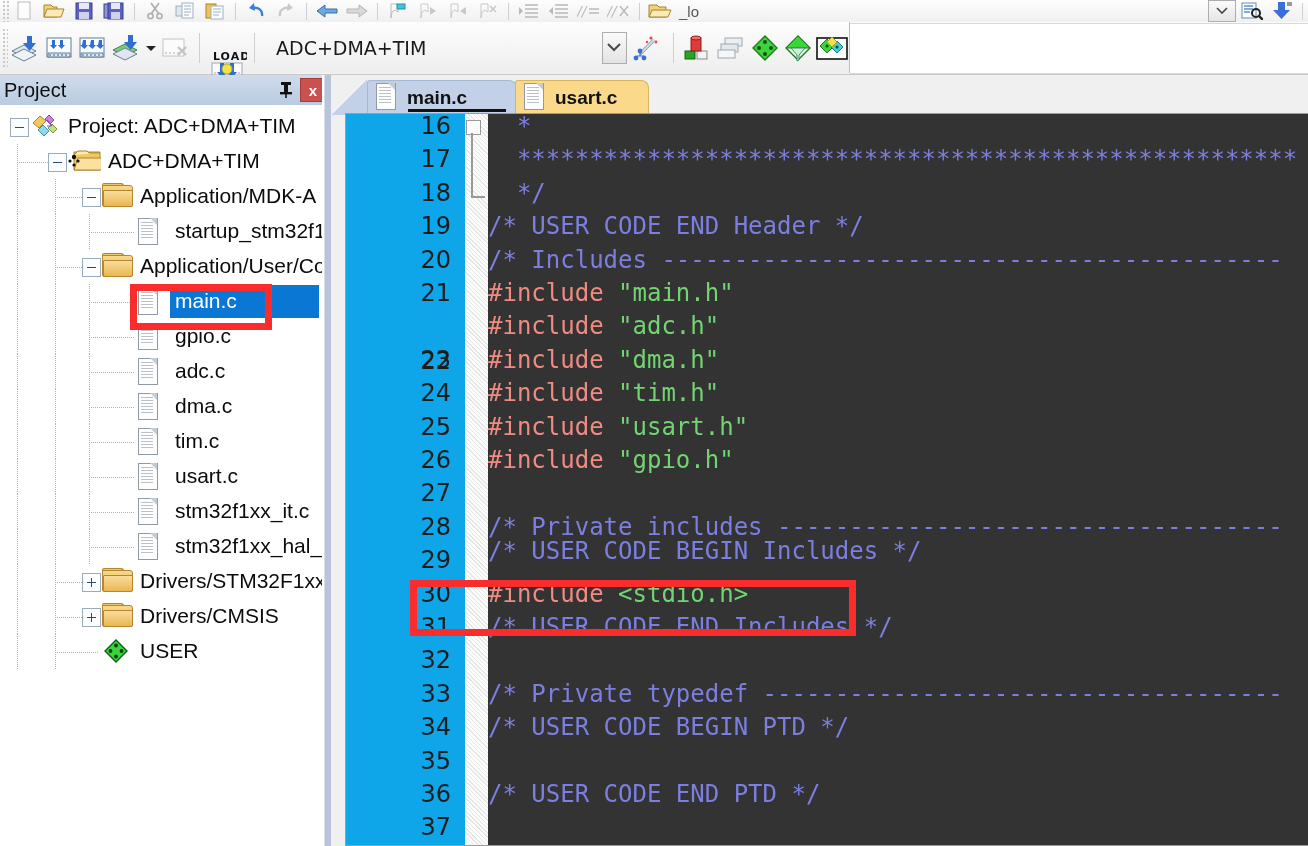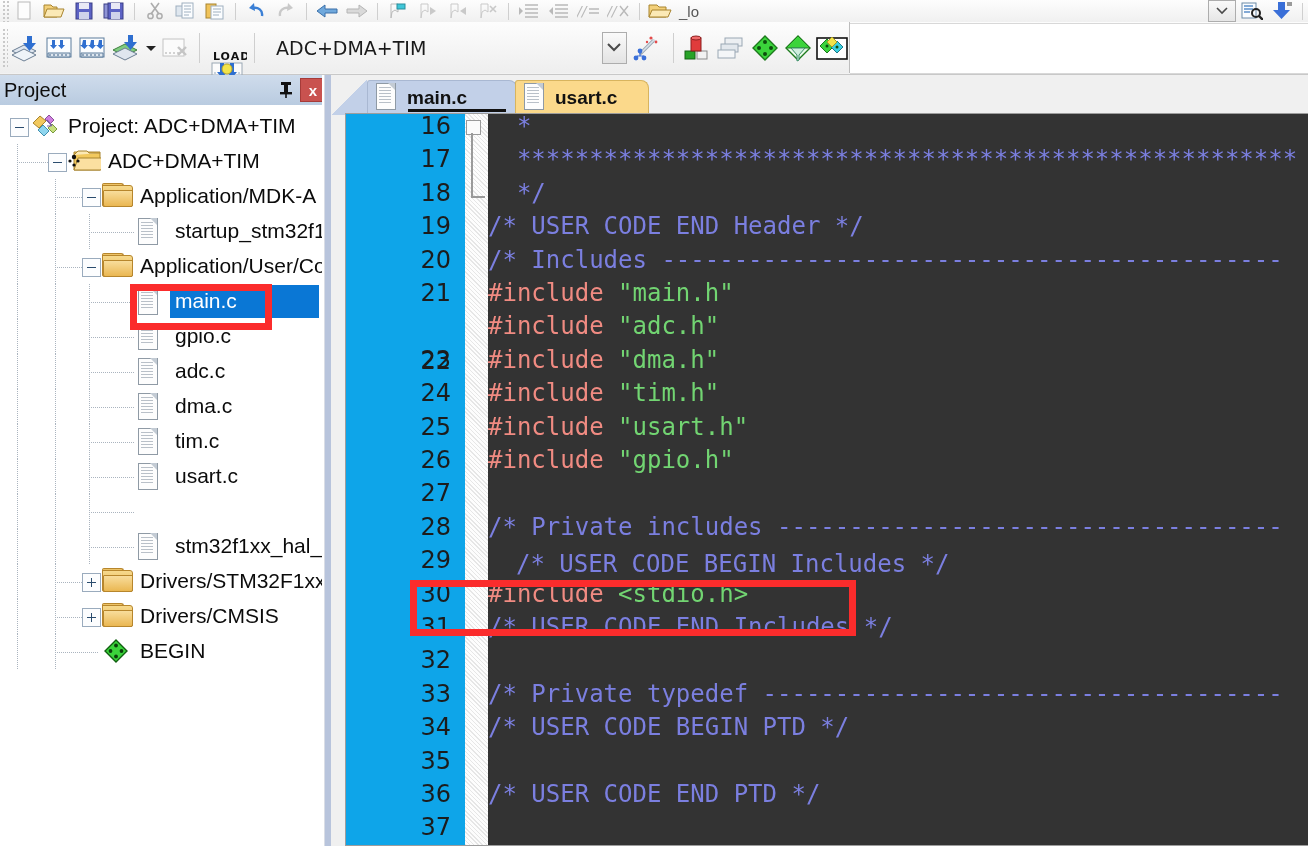--- a/index.html
+++ b/index.html
@@ -594,20 +594,24 @@
         <div class="vline" style="left: 89px; top: 352px; height: 35px;"></div>
         <div class="hline" style="left: 89px; top: 369.5px; width: 45px;"></div>
         <div class="tnode" style="position: absolute; left: 0px; top: 352px; width: 322px;">
           <span style="position:absolute;left:138px;top:4px;"><span class="ficon"><span class="pg"></span><span class="lines"></span><span class="fold"></span></span></span>
           <span class="tlabel" style="position:absolute;left:175px;top:6px;">usart.c</span>
         </div>
         <div class="vline" style="left: 17px; top: 387px; height: 35px;"></div>
         <div class="vline" style="left: 55px; top: 387px; height: 35px;"></div>
         <div class="vline" style="left: 89px; top: 387px; height: 35px;"></div>
         <div class="hline" style="left: 89px; top: 404.5px; width: 45px;"></div>
+        <div class="tnode" style="position: absolute; left: 0px; top: 387px; width: 322px;">
+          <span style="position:absolute;left:138px;top:4px;"><span class="ficon"><span class="pg"></span><span class="lines"></span><span class="fold"></span></span></span>
+          <span class="tlabel" style="position:absolute;left:175px;top:6px;">stm32f1xx_it.c</span>
+        </div>
         <div class="vline" style="left: 17px; top: 422px; height: 35px;"></div>
         <div class="vline" style="left: 55px; top: 422px; height: 35px;"></div>
         <div class="vline" style="left: 89px; top: 422px; height: 35px;"></div>
         <div class="hline" style="left: 89px; top: 439.5px; width: 45px;"></div>
         <div class="tnode" style="position: absolute; left: 0px; top: 422px; width: 322px;">
           <span style="position:absolute;left:138px;top:4px;"><span class="ficon"><span class="pg"></span><span class="lines"></span><span class="fold"></span></span></span>
           <span class="tlabel" style="position:absolute;left:175px;top:6px;">stm32f1xx_hal_r</span>
         </div>
         <div class="vline" style="left: 17px; top: 457px; height: 35px;"></div>
         <div class="vline" style="left: 55px; top: 457px; height: 35px;"></div>
@@ -637,21 +641,21 @@
         <div class="tnode" style="position: absolute; left: 0px; top: 527px; width: 322px;">
           <span style="position:absolute;left:102px;top:4px;"><span style="display:inline-block;width:28px;height:26px;"><svg width="28" height="26" viewBox="0 0 28 26">
                 <path d="M14 2l11 11-11 11L3 13z" fill="#3bd43b" stroke="#0f5f0f" stroke-width="1.4"></path>
                 <g fill="#0b3f0b">
                   <circle cx="14" cy="7.5" r="1.9"></circle>
                   <circle cx="8.5" cy="13" r="1.9"></circle>
                   <circle cx="19.5" cy="13" r="1.9"></circle>
                   <circle cx="14" cy="18.5" r="1.9"></circle>
                 </g>
               </svg></span></span>
-          <span class="tlabel" style="position:absolute;left:140px;top:6px;">BEGIN</span>
+          <span class="tlabel" style="position:absolute;left:140px;top:6px;">USER</span>
         </div>
       </div>
   </div>
 
   <div class="pane-split">
       <div class="bar"></div>
     </div>
 
   <div class="editor">
     <div class="tabbar" id="tabbar">
@@ -703,21 +707,21 @@
           <div class="cline" style="top: 96.2px;"><span class="c-cmt">/* USER CODE END Header */</span></div>
           <div class="cline" style="top: 129.6px;"><span class="c-cmt">/* Includes -------------------------------------------</span></div>
           <div class="cline" style="top: 163px;"><span class="c-pre">#include </span><span class="c-str">"main.h"</span></div>
           <div class="cline" style="top: 196.4px;"><span class="c-pre">#include </span><span class="c-str">"adc.h"</span></div>
           <div class="cline" style="top: 229.8px;"><span class="c-pre">#include </span><span class="c-str">"dma.h"</span></div>
           <div class="cline" style="top: 263.2px;"><span class="c-pre">#include </span><span class="c-str">"tim.h"</span></div>
           <div class="cline" style="top: 296.6px;"><span class="c-pre">#include </span><span class="c-str">"usart.h"</span></div>
           <div class="cline" style="top: 330px;"><span class="c-pre">#include </span><span class="c-str">"gpio.h"</span></div>
           <div class="cline" style="top: 363.4px;"></div>
           <div class="cline" style="top: 396.8px;"><span class="c-cmt">/* Private includes -----------------------------------</span></div>
-          <div class="cline" style="top: 434px; padding-left: 28px;"><span class="c-cmt">/* USER CODE BEGIN Includes */</span></div>
+          <div class="cline" style="top: 421px;"><span class="c-cmt">/* USER CODE BEGIN Includes */</span></div>
           <div class="cline" style="top: 463.6px;"><span class="c-pre">#include </span><span class="c-str">&lt;stdio.h&gt;</span></div>
           <div class="cline" style="top: 497px;"><span class="c-cmt">/* USER CODE END Includes */</span></div>
           <div class="cline" style="top: 530.4px;"></div>
           <div class="cline" style="top: 563.8px;"><span class="c-cmt">/* Private typedef ------------------------------------</span></div>
           <div class="cline" style="top: 597.2px;"><span class="c-cmt">/* USER CODE BEGIN PTD */</span></div>
           <div class="cline" style="top: 630.6px;"></div>
           <div class="cline" style="top: 664px;"><span class="c-cmt">/* USER CODE END PTD */</span></div>
           <div class="cline" style="top: 697.4px;"></div>
         </div>
     </div>

